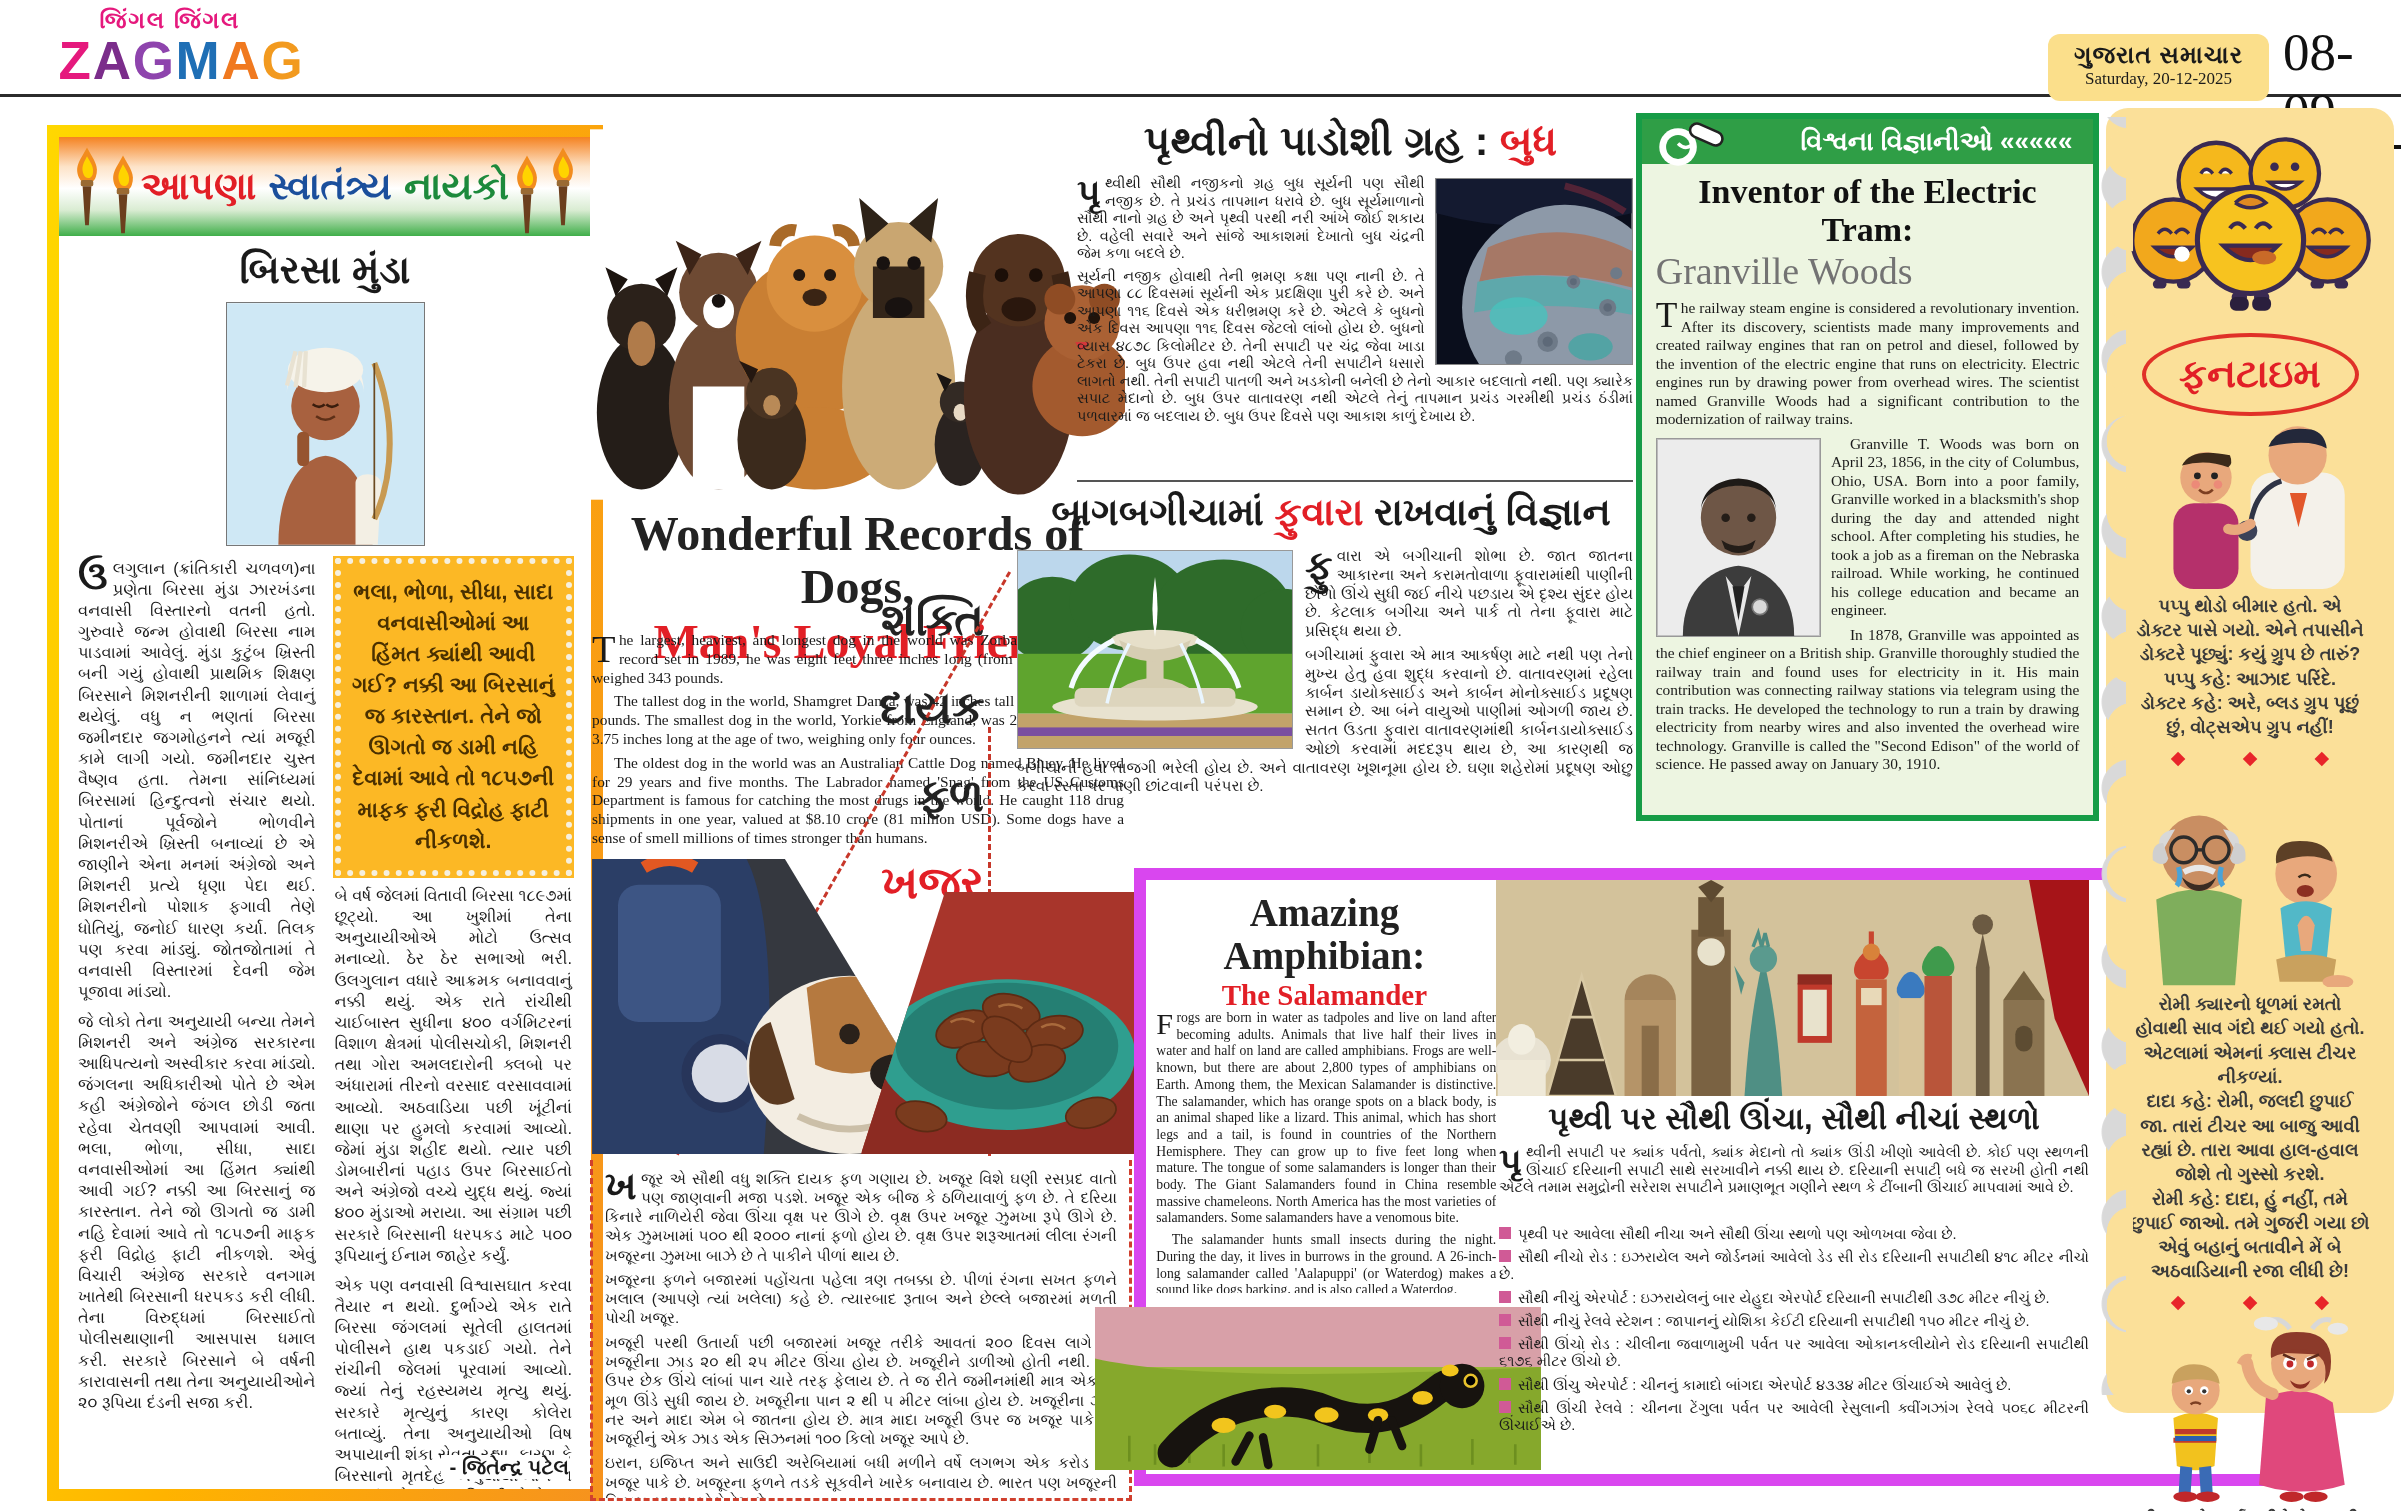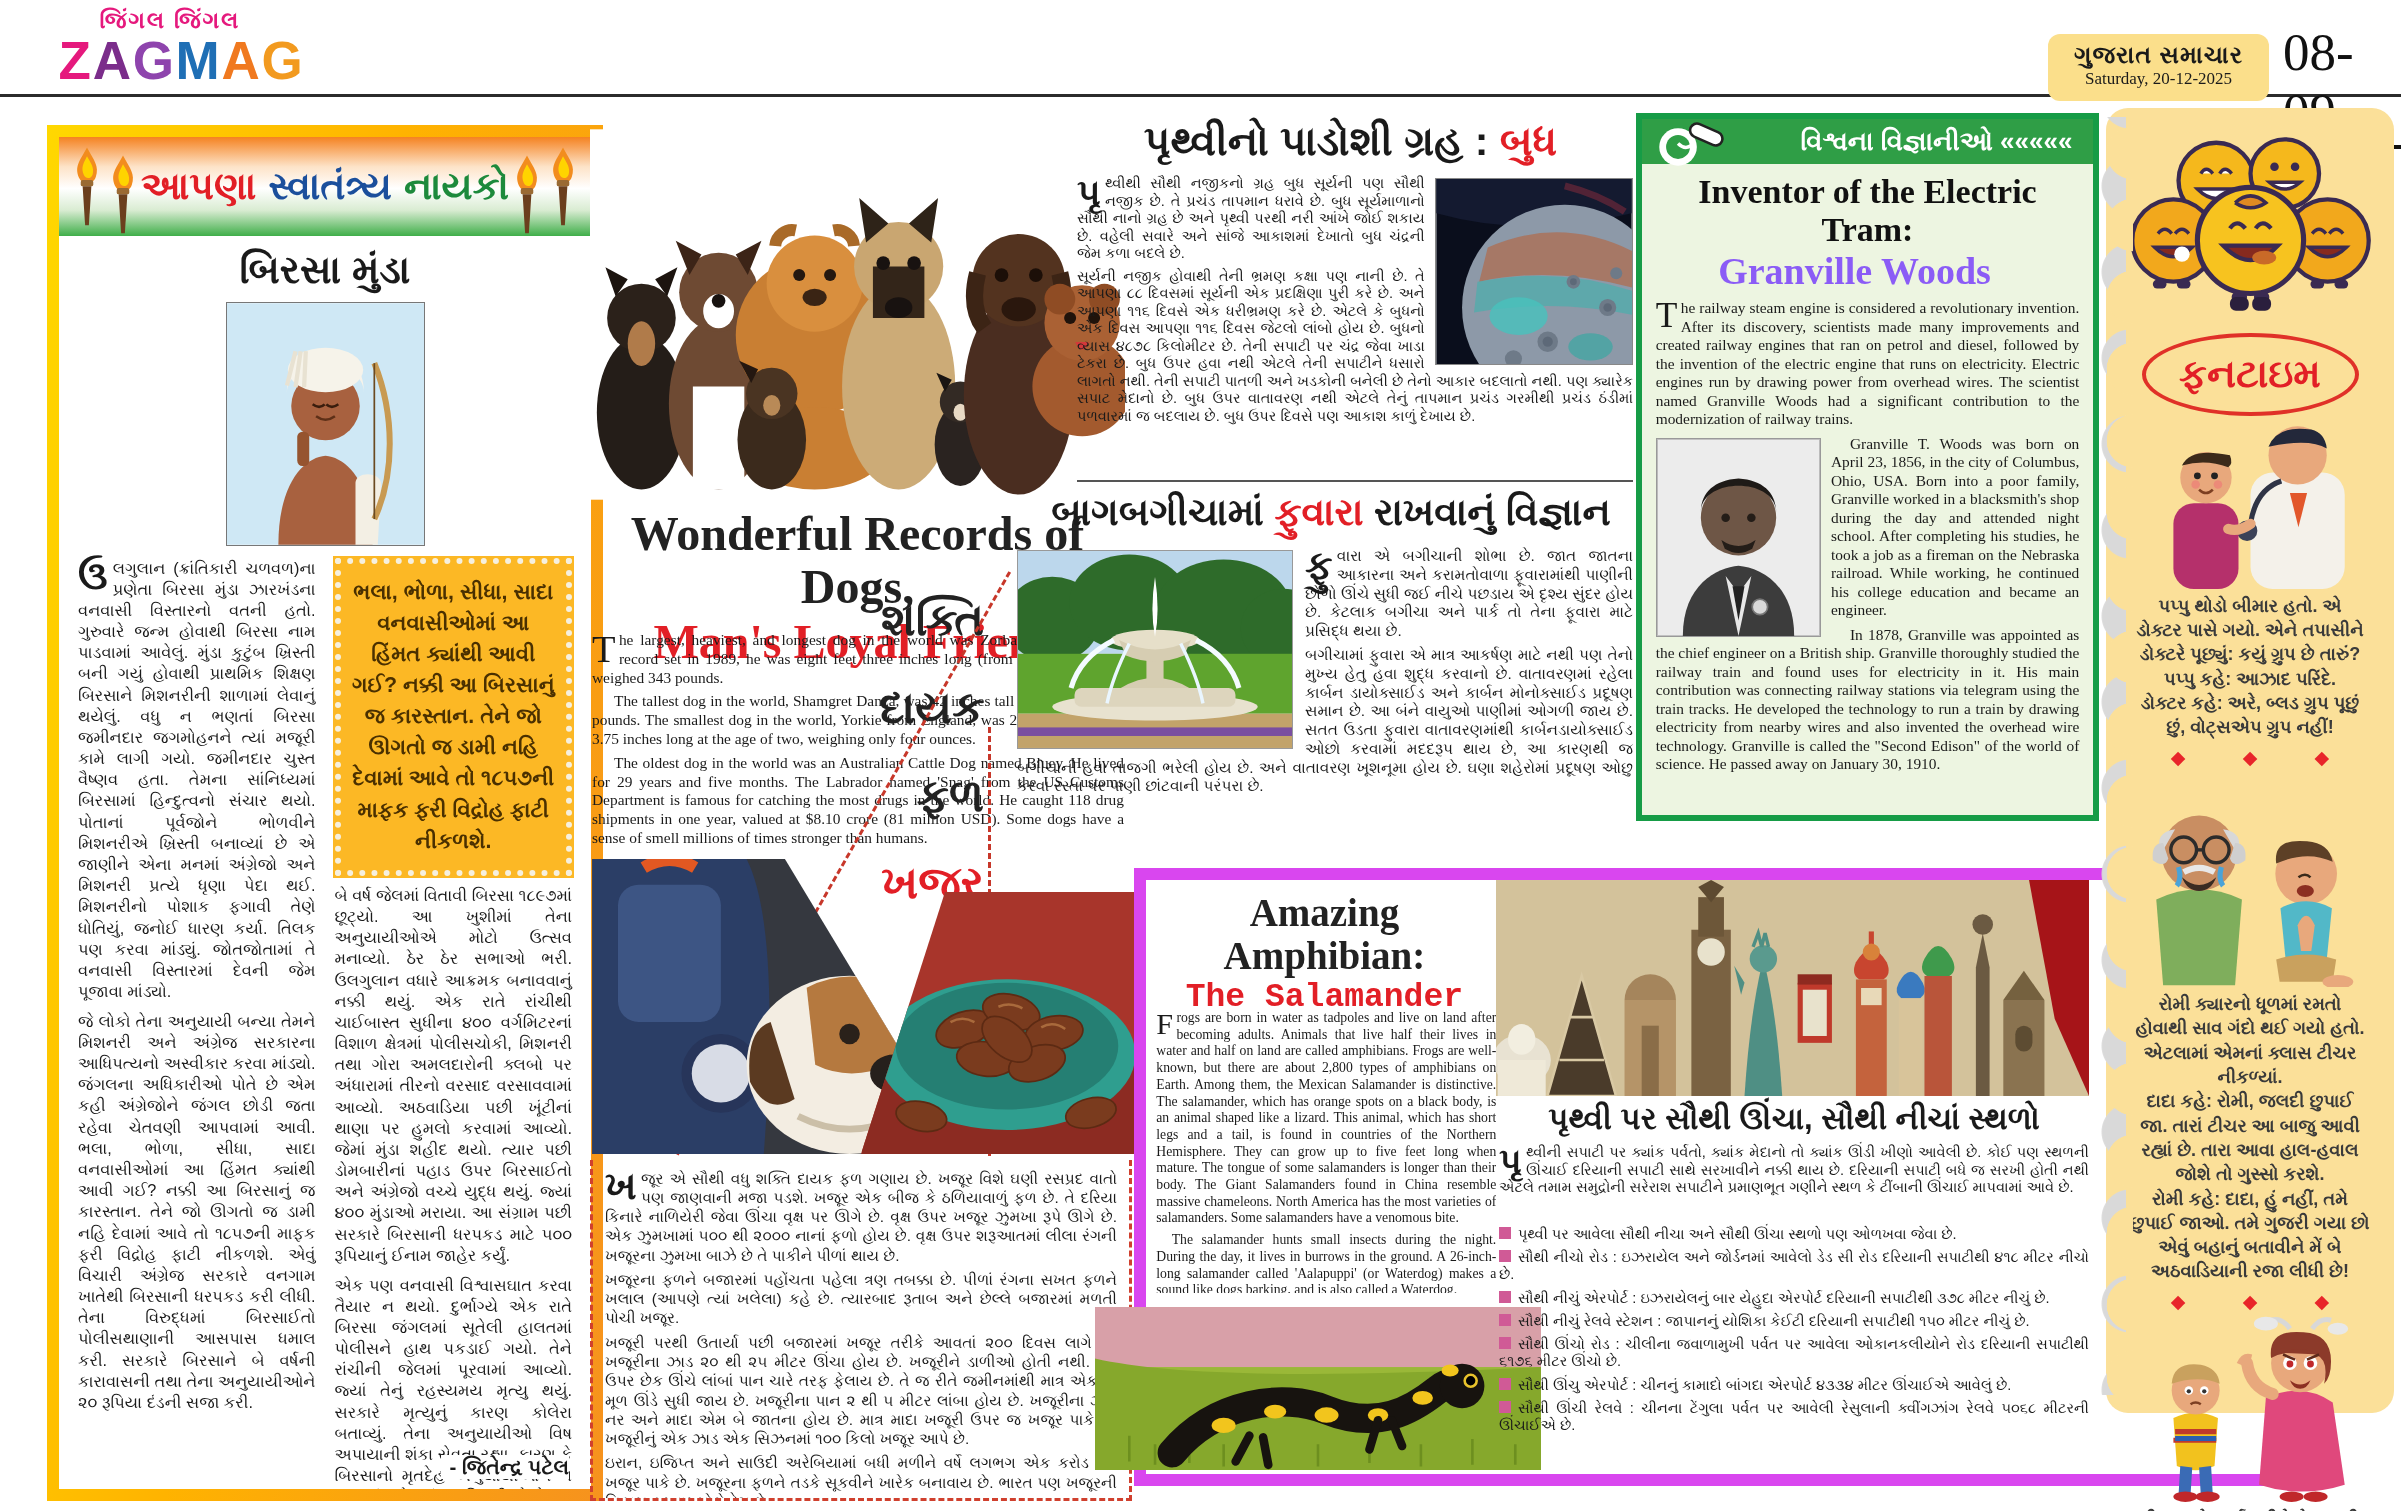--- a/index.html
+++ b/index.html
@@ -79,31 +79,31 @@
   #fountain-body p.dropcap::first-letter{font-size:2.5em;font-weight:bold;float:left;line-height:.85;padding:1.7px 4.3px 0 0;}
   #fountain-photo{float:left;margin:3.4px 12px 5.1px 0;border:0.9px solid #999;}
   
   #sci-box{left:1636px;top:113px;width:463px;height:708px;border:6px solid #169c46;background:#edf5e1;
       box-sizing:border-box;}
   #sci-tab{position:relative;height:45px;background:#2f9e46;color:#fff;display:flex;align-items:center;
       justify-content:flex-end;padding-right:20.6px;font-size:26px;font-weight:900;padding-left:28px;}
   #sci-tab svg{position:absolute;left:6.9px;top:-3.4px;}
   #sci-title{padding:8.6px 13.7px 0 13.7px;text-align:center;}
   #sci-title .t1{display:block;font-family:"Liberation Serif",serif;font-size:34px;font-weight:bold;color:#111;}
-  #sci-title .t2{display:block;font-family:"Liberation Serif",serif;font-size:38px;font-weight:bold;color:#8b5cf6;text-align:center;padding-right:26px;}
+  #sci-title .t2{display:block;font-family:"Liberation Serif",serif;font-size:38px;font-weight:normal;color:#737373;text-align:left;padding-right:26px;}
   #sci-body{padding:6.9px 13.7px;font-family:"Liberation Serif",serif;font-size:15.4px;line-height:1.2;}
   #sci-body p{margin:0 0 6px 0;text-indent:19px;}
   #sci-body p.dropcap{text-indent:0;}
   #sci-body p.dropcap::first-letter{font-size:2.3em;float:left;line-height:.8;padding:1.7px 3.4px 0 0;}
   #gw-photo{float:left;margin:3.4px 10.3px 3.4px 0;border:0.9px solid #999;}
   
   #amp-box{left:1134px;top:846px;width:1160px;height:618px;border:12px solid #d946ef;background:#fff;box-sizing:border-box;margin-top:22px;}
   #amp-title{position:absolute;left:6.9px;top:12px;width:343px;text-align:center;}
   #amp-title .t1{display:block;font-family:"Liberation Serif",serif;font-size:39px;font-weight:bold;color:#222;line-height:1.1;}
-  #amp-title .t2{display:block;font-family:Liberation Mono, monospace;font-size:33px;font-weight:bold;color:#e21f26;line-height:1.2;}
+  #amp-title .t2{display:block;font-family:Liberation Serif, serif;font-size:29px;font-weight:bold;color:#e21f26;line-height:1.2;}
   #amp-body{position:absolute;left:10.3px;top:130px;width:340px;height:283px;overflow:hidden;
       font-family:"Liberation Serif",serif;font-size:13.7px;line-height:1.22;}
   #amp-body p{margin:0 0 5.1px 0;text-indent:15.4px;}
   #amp-body p.dropcap{text-indent:0;}
   #amp-body p.dropcap::first-letter{font-size:2.2em;float:left;line-height:.8;padding:1.7px 3.4px 0 0;}
   #sala-photo{position:absolute;left:-51px;top:427px;}
   #landmarks{position:absolute;left:350px;top:0px;}
   #places-title{position:absolute;left:352px;top:221px;width:592px;font-size:31px;font-weight:900;text-align:center;}
   #places-intro{position:absolute;left:353px;top:264px;width:590px;font-size:14.6px;line-height:1.2;}
   #places-intro::first-letter{font-size:2.4em;font-weight:bold;float:left;line-height:.85;padding:1.7px 4.3px 0 0;}

